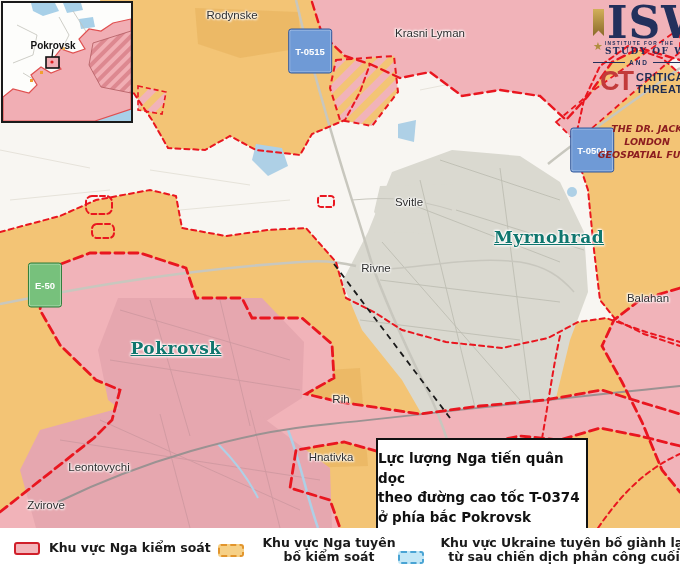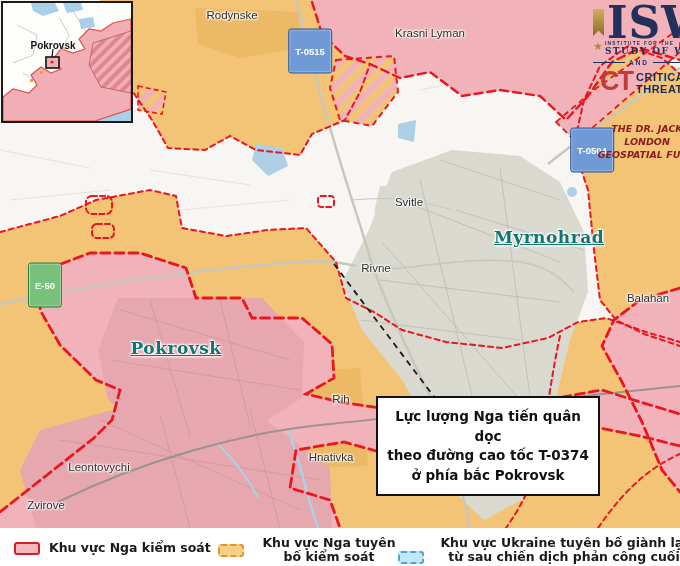--- a/index.html
+++ b/index.html
@@ -17,22 +17,22 @@
     white-space:nowrap;}
   .road-badge.blue{background:#6f9ad6;border:1.5px solid #33599b;box-shadow:inset 0 0 0 1px #a9c1e6;}
   .road-badge.green{background:#77c17c;border:1.5px solid #2e7d3a;box-shadow:inset 0 0 0 1px #b0dcb2;}
   
   #inset{position:absolute;left:1px;top:1px;width:132px;height:122px;border:2px solid #1a1a1a;
          background:#fdfdfb;box-sizing:border-box;}
   #inset-label{position:absolute;left:50px;top:42px;transform:translate(-50%,-50%);
     font:700 10px "Liberation Sans",sans-serif;color:#111;
     text-shadow:0 0 2px #fff,0 0 2px #fff;}
   
-  #annotation{position:absolute;left:376px;top:396px;width:208px;background:#fff;
-    border:2px solid #111;padding:9px 6px;text-align:center;
+  #annotation{position:absolute;left:376px;top:438px;width:208px;background:#fff;
+    border:2px solid #111;padding:9px 0;
     font:700 13.5px "DejaVu Sans",sans-serif;color:#111;line-height:1.45;}
   
   #legend{position:absolute;left:0;top:528px;width:644px;height:38px;background:#fff;
     font-family:"DejaVu Sans",sans-serif;color:#1a1a1a;}
   .legend-item{position:absolute;display:flex;align-items:center;}
   .swatch{width:26px;height:13px;border-radius:3px;box-sizing:border-box;flex:0 0 auto;}
   .swatch.controlled{background:#f3b6bb;border:2.5px solid #d01f2a;}
   .swatch.claimed{background:#f6d086;border:2px dashed #e2952d;}
   .swatch.regained{background:#c3e7f6;border:2px dashed #4aa4d4;}
   .legend-label{font-weight:700;font-size:12.5px;line-height:1.15;margin-left:9px;}

